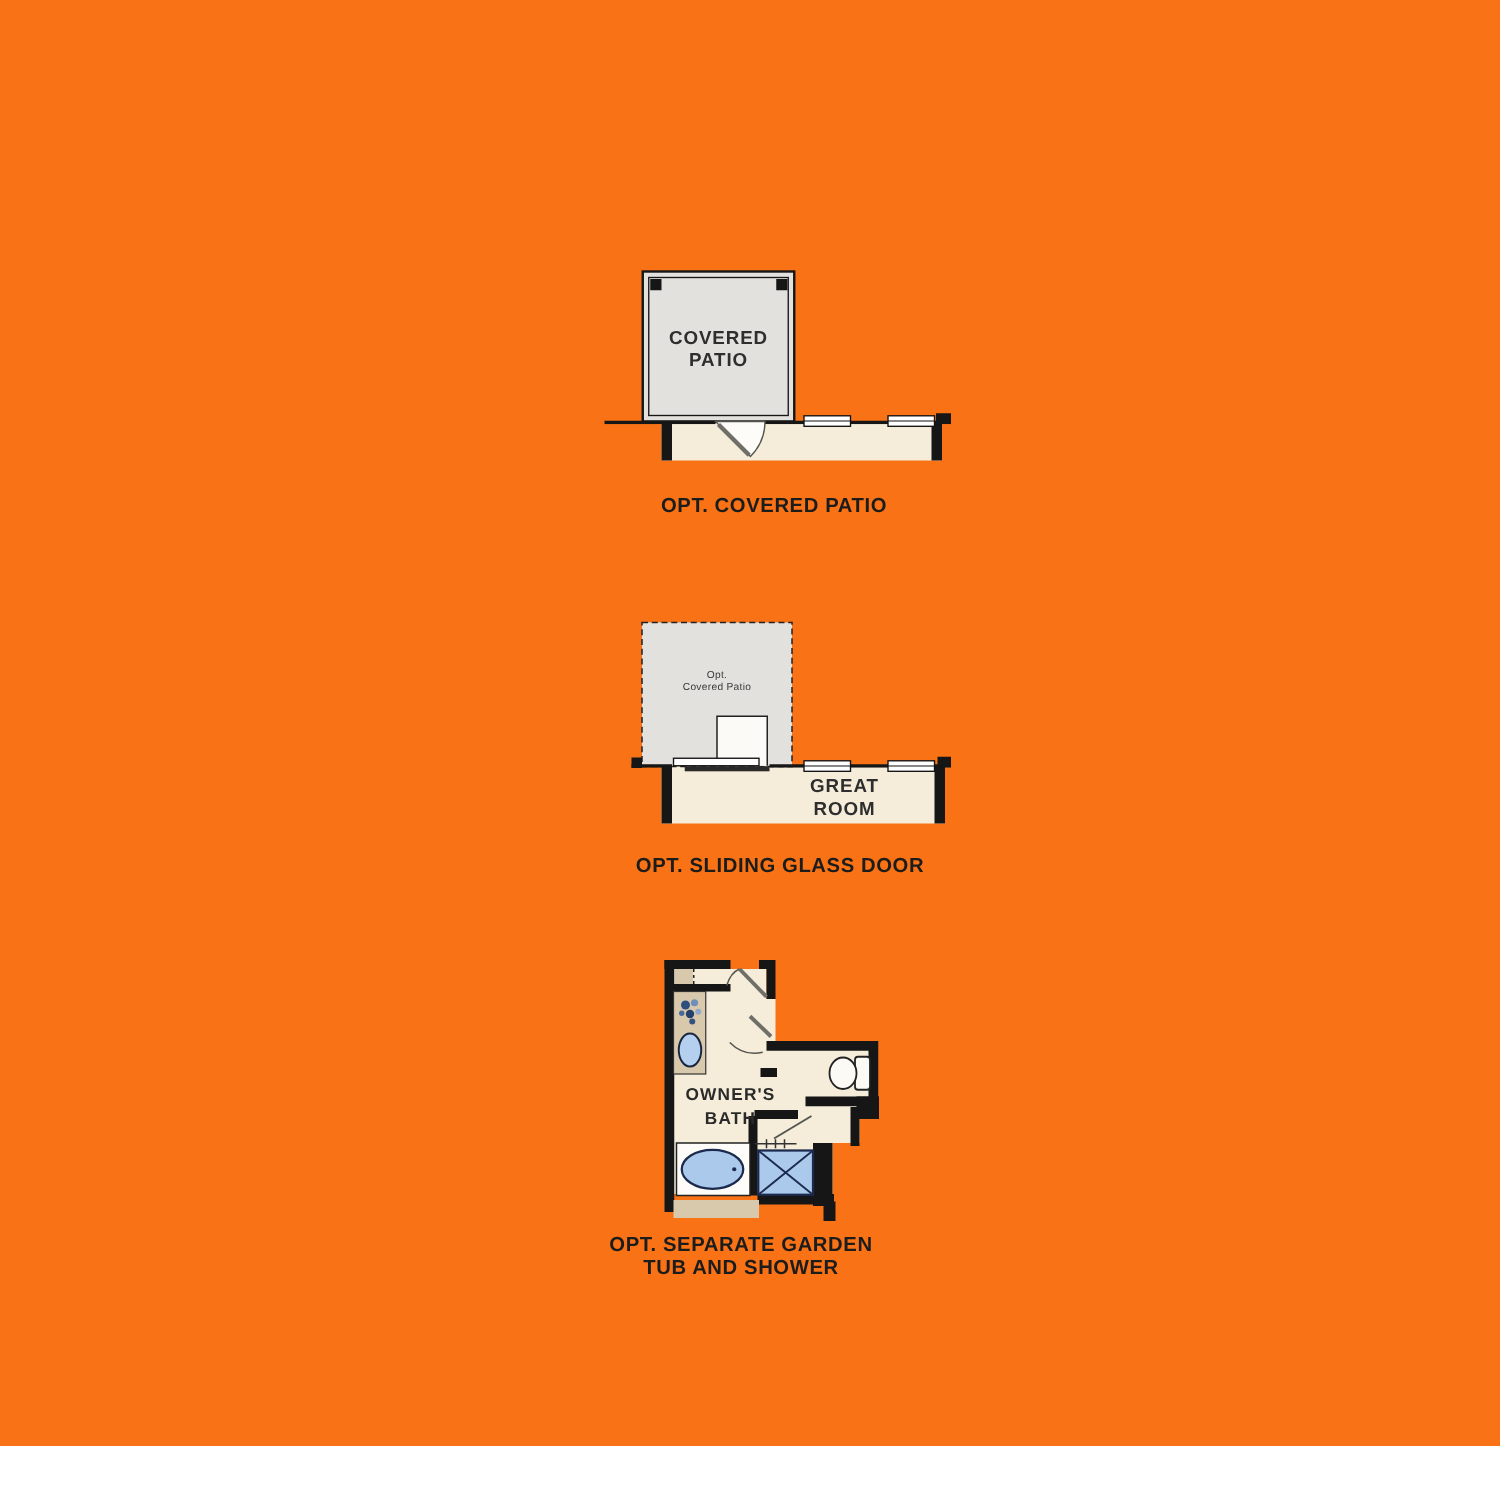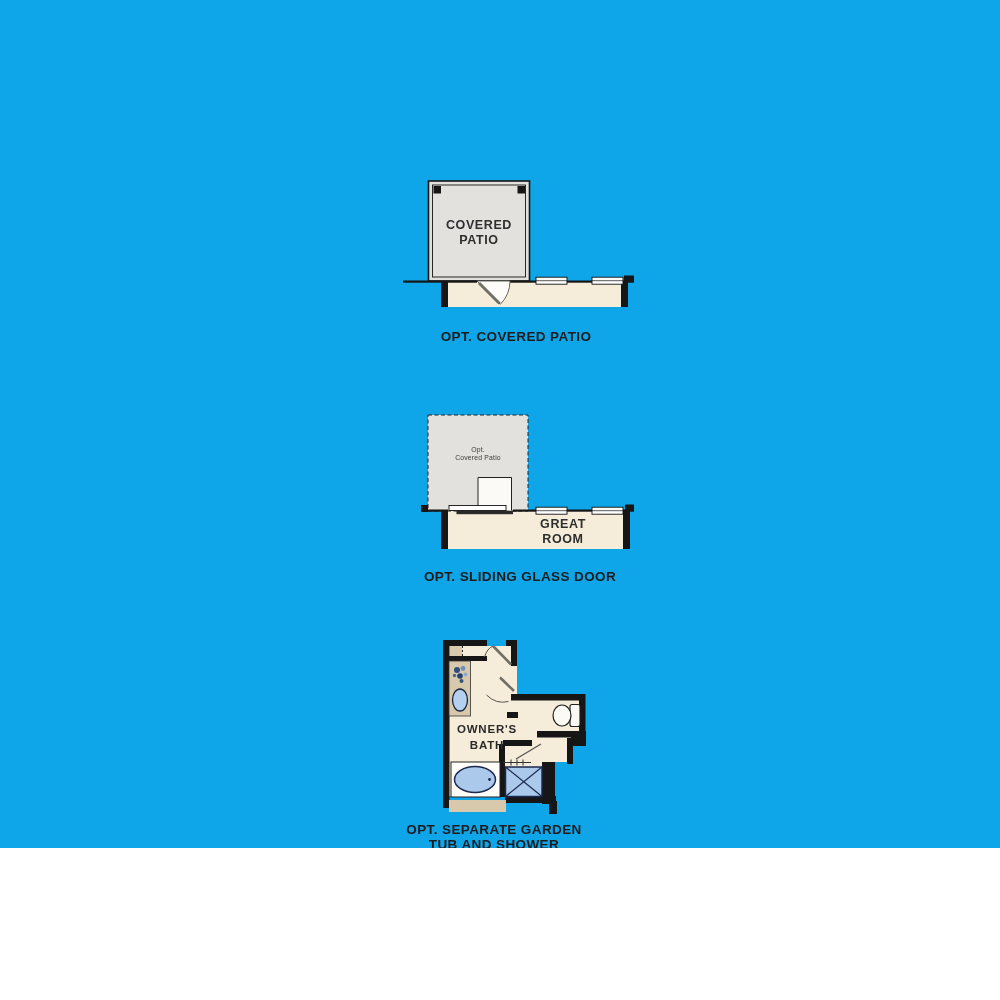--- a/index.html
+++ b/index.html
@@ -1,16 +1,16 @@
 <!DOCTYPE html>
 <html><head>
 <meta charset="utf-8">
 <style>
   html,body{margin:0;padding:0;background:#ffffff;}
-  #canvas{position:relative;width:1000px;height:848px;background:#0ea5e9;overflow:hidden;}
+  #canvas{position:relative;width:1000px;height:964px;background:#f97316;overflow:hidden;}
   svg{display:block;}
   text{font-family:"Liberation Sans", sans-serif;fill:#2b2b2b;}
   .caption{font-size:13.5px;font-weight:bold;fill:#1c1c1c;letter-spacing:0.4px;}
   .room-label{font-size:12.5px;font-weight:600;fill:#2e2e2e;letter-spacing:0.6px;}
   .room-label-sm{font-size:11.5px;font-weight:bold;fill:#2a2a2a;letter-spacing:0.8px;}
   .tiny-label{font-size:6.8px;fill:#3a3a3a;letter-spacing:0.2px;}
   .wall{fill:#161616;}
 </style>
 </head>
 <body>

